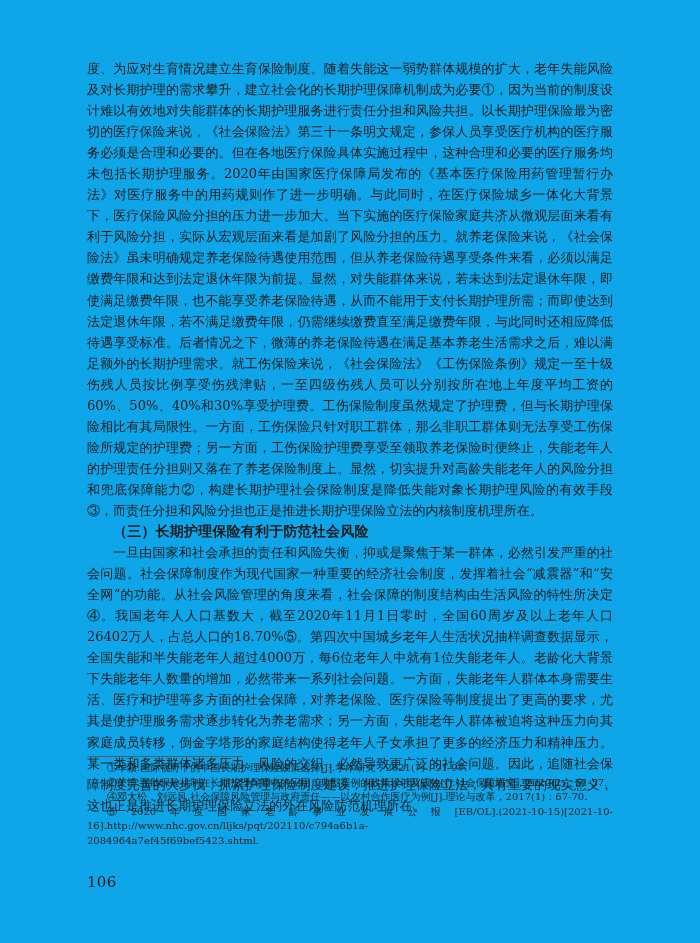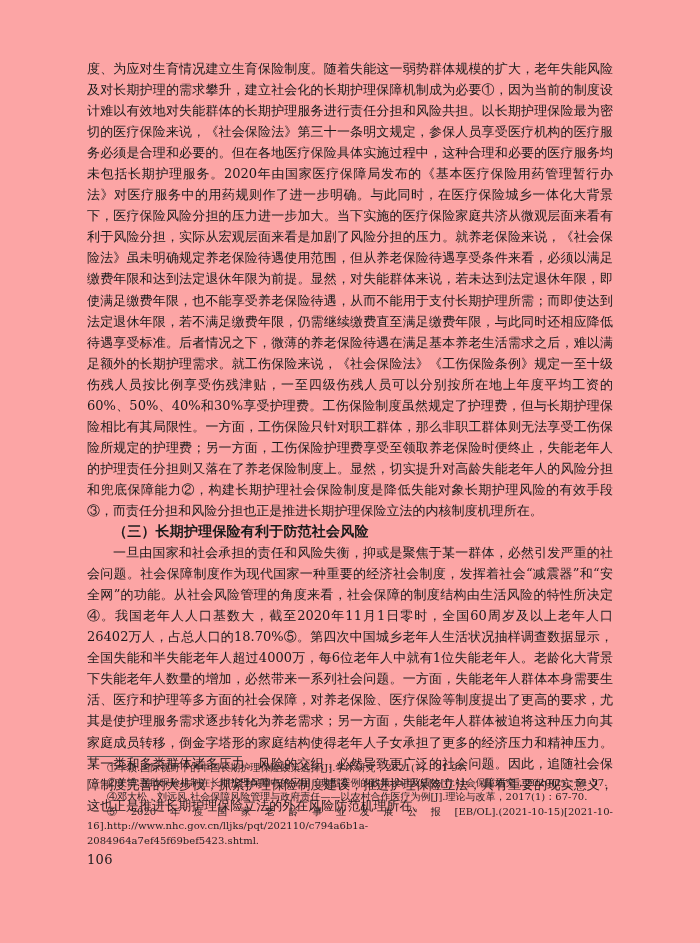--- a/index.html
+++ b/index.html
@@ -8,21 +8,21 @@
     background: #ffffff;
   }
   body {
     font-family: "DejaVu Serif", "Liberation Serif", serif;
     color: #1a1a1a;
   }
   .page {
     position: relative;
     width: 700px;
     height: 943px;
-    background: #fca5a5;
+    background: #0ea5e9;
     overflow: hidden;
     box-sizing: border-box;
   }
   .content {
     position: absolute;
     left: 87px;
     top: 58px;
     width: 526px;
   }
   .body-par {
@@ -68,22 +68,22 @@
     font-family: "DejaVu Serif", "Liberation Serif", serif;
     letter-spacing: 0.01px;
     color: #222;
   }
   .fn-line.wrap {
     text-indent: 0;
   }
   .page-number {
     position: absolute;
     left: 87px;
-    top: 852px;
-    font-size: 13px;
+    top: 873px;
+    font-size: 15px;
     font-family: "DejaVu Serif", "Liberation Serif", serif;
     color: #1a1a1a;
     letter-spacing: 0.3px;
   }
 </style>
 </head>
 <body>
 
 <div class="page">
 

